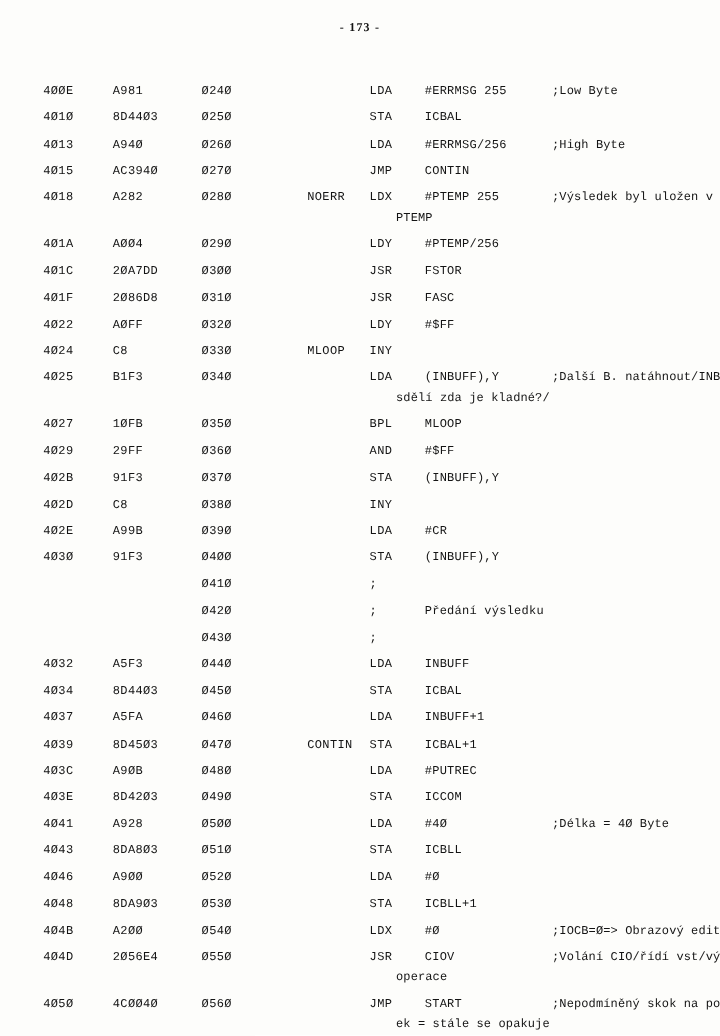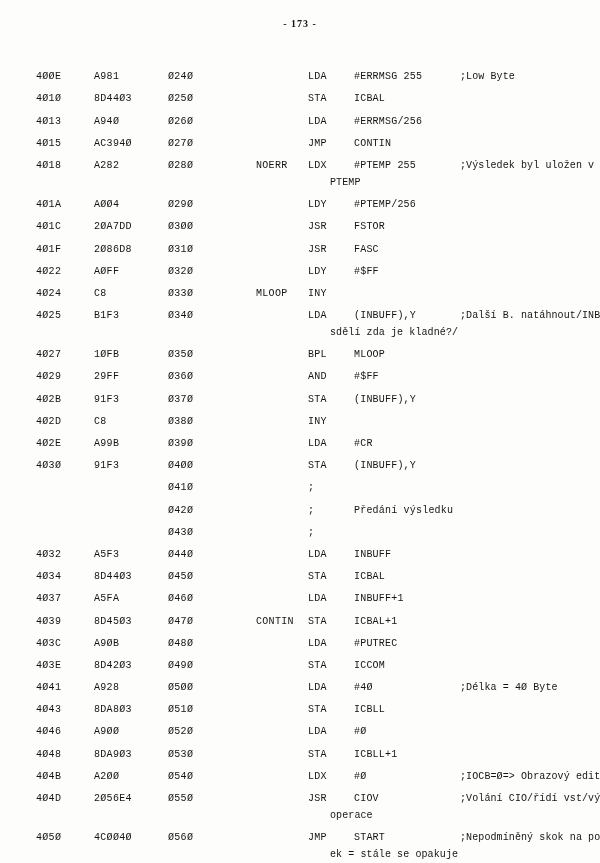--- a/index.html
+++ b/index.html
@@ -56,21 +56,21 @@
 </head>
 <body>
 
 <div class="page">
 
   <div class="page-number">- 173 -</div>
 
   <div class="listing">
       <div class="row"><span class="c-addr">4ØØE</span><span class="c-bytes">A981</span><span class="c-line">Ø24Ø</span><span class="c-label"></span><span class="c-op">LDA</span><span class="c-operand">#ERRMSG 255</span><span class="c-comment">;Low Byte</span></div>
       <div class="row"><span class="c-addr">4Ø1Ø</span><span class="c-bytes">8D44Ø3</span><span class="c-line">Ø25Ø</span><span class="c-label"></span><span class="c-op">STA</span><span class="c-operand">ICBAL</span><span class="c-comment"></span></div>
-      <div class="row"><span class="c-addr">4Ø13</span><span class="c-bytes">A94Ø</span><span class="c-line">Ø26Ø</span><span class="c-label"></span><span class="c-op">LDA</span><span class="c-operand">#ERRMSG/256</span></div>
+      <div class="row"><span class="c-addr">4Ø13</span><span class="c-bytes">A94Ø</span><span class="c-line">Ø26Ø</span><span class="c-label"></span><span class="c-op">LDA</span><span class="c-operand">#ERRMSG/256</span><span class="c-comment">;High Byte</span></div>
       <div class="row"><span class="c-addr">4Ø15</span><span class="c-bytes">AC394Ø</span><span class="c-line">Ø27Ø</span><span class="c-label"></span><span class="c-op">JMP</span><span class="c-operand">CONTIN</span><span class="c-comment"></span></div>
       <div class="row"><span class="c-addr">4Ø18</span><span class="c-bytes">A282</span><span class="c-line">Ø28Ø</span><span class="c-label">NOERR</span><span class="c-op">LDX</span><span class="c-operand">#PTEMP 255</span><span class="c-comment">;Výsledek byl uložen v</span></div>
       <div class="row cont"><span class="c-contin">PTEMP</span></div>
       <div class="row"><span class="c-addr">4Ø1A</span><span class="c-bytes">AØØ4</span><span class="c-line">Ø29Ø</span><span class="c-label"></span><span class="c-op">LDY</span><span class="c-operand">#PTEMP/256</span><span class="c-comment"></span></div>
       <div class="row"><span class="c-addr">4Ø1C</span><span class="c-bytes">2ØA7DD</span><span class="c-line">Ø3ØØ</span><span class="c-label"></span><span class="c-op">JSR</span><span class="c-operand">FSTOR</span><span class="c-comment"></span></div>
       <div class="row"><span class="c-addr">4Ø1F</span><span class="c-bytes">2Ø86D8</span><span class="c-line">Ø31Ø</span><span class="c-label"></span><span class="c-op">JSR</span><span class="c-operand">FASC</span><span class="c-comment"></span></div>
       <div class="row"><span class="c-addr">4Ø22</span><span class="c-bytes">AØFF</span><span class="c-line">Ø32Ø</span><span class="c-label"></span><span class="c-op">LDY</span><span class="c-operand">#$FF</span><span class="c-comment"></span></div>
       <div class="row"><span class="c-addr">4Ø24</span><span class="c-bytes">C8</span><span class="c-line">Ø33Ø</span><span class="c-label">MLOOP</span><span class="c-op">INY</span><span class="c-operand"></span><span class="c-comment"></span></div>
       <div class="row"><span class="c-addr">4Ø25</span><span class="c-bytes">B1F3</span><span class="c-line">Ø34Ø</span><span class="c-label"></span><span class="c-op">LDA</span><span class="c-operand">(INBUFF),Y</span><span class="c-comment">;Další B. natáhnout/INBUFF</span></div>
       <div class="row cont"><span class="c-contin">sdělí zda je kladné?/</span></div>

